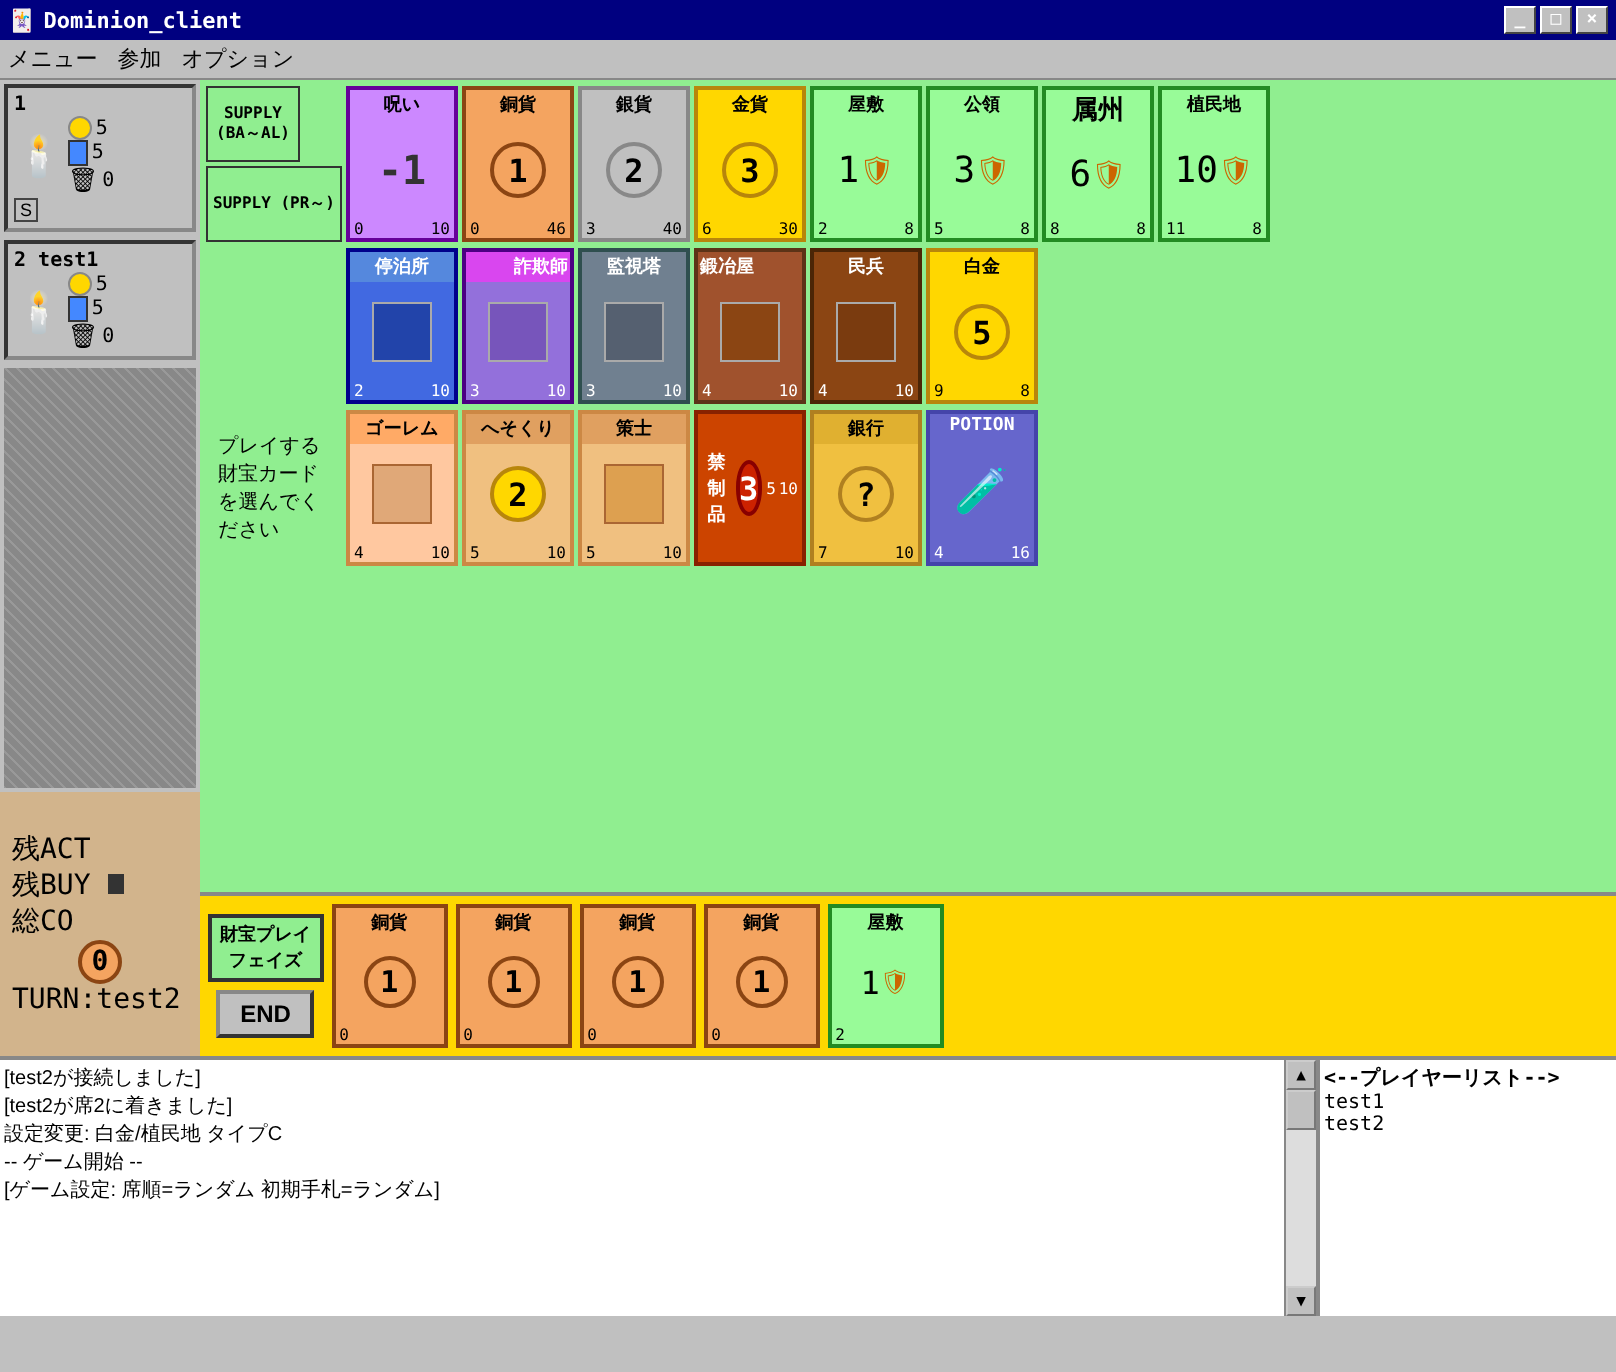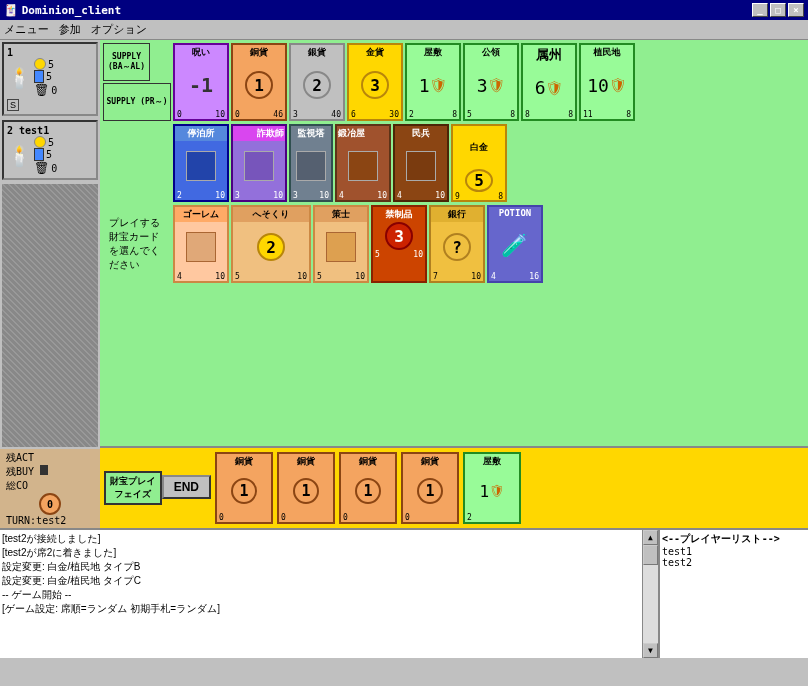--- a/index.html
+++ b/index.html
@@ -15,21 +15,21 @@
     .s-btn { background: #c0c0c0; border: 1px solid #444; font-size: 9px; padding: 0 2px; cursor: pointer; margin-top: 2px; align-self: flex-end; }
     .card-supply { width: 58px; height: 80px; background: #fff; }
     .left-col { width: 100px; background: #c0c0c0; display: flex; flex-direction: column; }
     .right-col { flex: 1; display: flex; flex-direction: column; }
     
     .player1-box { border: 2px inset #888; margin: 2px; padding: 3px; background: #c0c0c0; }
     .player2-box { border: 2px inset #888; margin: 2px; padding: 3px; background: #c0c0c0; }
     
     .play-prompt { background: #90ee90; padding: 2px 6px; font-size: 10px; }
     
-    .status-box { background: #d2b48c; padding: 2px 6px; font-size: 10px; }
+    .status-box { background: #d2b48c; padding: 20px 6px; font-size: 14px; }
     
     .hand-section { background: #ffd700; border-top: 2px solid #888; padding: 4px; display: flex; align-items: center; gap: 4px; }
   </style>
 </head>
 <body>
 
 <div class="title-bar">
   <span>🃏</span>
   <span style="margin-left:4px;">Dominion_client</span>
   <div class="title-bar-buttons">
@@ -209,21 +209,21 @@
 
         <div style="width:56px;height:78px;background:#9370db;border:2px solid #4b0082;display:flex;flex-direction:column;align-items:center;justify-content:space-between;cursor:pointer;">
           <div style="font-size:9px;font-weight:bold;background:#d946ef;color:white;width:100%;text-align:right;padding:1px;">詐欺師</div>
           <div style="width:30px;height:30px;background:#7755bb;border:1px solid #aaa;"></div>
           <div style="display:flex;justify-content:space-between;width:100%;padding:0 2px;font-size:8px;color:white;">
             <span>3</span>
             <span>10</span>
           </div>
         </div>
 
-        <div style="width:44px;height:78px;background:#708090;border:2px solid #2f4f4f;display:flex;flex-direction:column;align-items:center;justify-content:space-between;cursor:pointer;">
+        <div style="width:56px;height:78px;background:#708090;border:2px solid #2f4f4f;display:flex;flex-direction:column;align-items:center;justify-content:space-between;cursor:pointer;">
           <div style="font-size:9px;font-weight:bold;background:#708090;color:white;width:100%;text-align:center;padding:1px;">監視塔</div>
           <div style="width:30px;height:30px;background:#556070;border:1px solid #aaa;"></div>
           <div style="display:flex;justify-content:space-between;width:100%;padding:0 2px;font-size:8px;color:white;">
             <span>3</span>
             <span>10</span>
           </div>
         </div>
 
         <div style="width:56px;height:78px;background:#a0522d;border:2px solid #5c3317;display:flex;flex-direction:column;align-items:center;justify-content:space-between;cursor:pointer;">
           <div style="font-size:9px;font-weight:bold;background:#a0522d;color:white;width:100%;text-align:left;padding:1px;">鍛冶屋</div>
@@ -237,21 +237,21 @@
         <div style="width:56px;height:78px;background:#8b4513;border:2px solid #4b2506;display:flex;flex-direction:column;align-items:center;justify-content:space-between;cursor:pointer;">
           <div style="font-size:9px;font-weight:bold;background:#8b4513;color:white;width:100%;text-align:center;padding:1px;">民兵</div>
           <div style="width:30px;height:30px;background:#7a3b0f;border:1px solid #aaa;"></div>
           <div style="display:flex;justify-content:space-between;width:100%;padding:0 2px;font-size:8px;color:white;">
             <span>4</span>
             <span>10</span>
           </div>
         </div>
 
         <div style="width:56px;height:78px;background:#ffd700;border:2px solid #b8860b;display:flex;flex-direction:column;align-items:center;justify-content:space-between;cursor:pointer;">
-          <div style="font-size:9px;font-weight:bold;background:#ffd700;width:100%;text-align:center;padding:15px;">白金</div>
+          <div style="font-size:9px;font-weight:bold;background:#ffd700;width:100%;text-align:center;padding:1px;">白金</div>
           <div style="width:28px;height:28px;border-radius:50%;background:#ffd700;border:2px solid #b8860b;display:flex;align-items:center;justify-content:center;font-weight:bold;font-size:16px;">5</div>
           <div style="display:flex;justify-content:space-between;width:100%;padding:0 2px;font-size:8px;">
             <span>9</span>
             <span>8</span>
           </div>
         </div>
       </div>
 
       <div style="display:flex;align-items:center;">
         <div class="play-prompt" style="width:70px;">プレイする財宝カードを選んでください</div>
@@ -260,39 +260,39 @@
 
           <div style="width:56px;height:78px;background:#ffc8a0;border:2px solid #cc8844;display:flex;flex-direction:column;align-items:center;justify-content:space-between;cursor:pointer;">
             <div style="font-size:9px;font-weight:bold;background:#ffaa66;width:100%;text-align:center;padding:1px;">ゴーレム</div>
             <div style="width:30px;height:30px;background:#e0a878;border:1px solid #aa6633;"></div>
             <div style="display:flex;justify-content:space-between;width:100%;padding:0 2px;font-size:8px;">
               <span>4</span>
               <span>10</span>
             </div>
           </div>
 
-          <div style="width:80px;height:78px;background:#f0c080;border:2px solid #cc8844;display:flex;flex-direction:column;align-items:center;justify-content:space-between;cursor:pointer;">
+          <div style="width:56px;height:78px;background:#f0c080;border:2px solid #cc8844;display:flex;flex-direction:column;align-items:center;justify-content:space-between;cursor:pointer;">
             <div style="font-size:9px;font-weight:bold;background:#e0a060;width:100%;text-align:center;padding:1px;">へそくり</div>
             <div style="width:28px;height:28px;border-radius:50%;background:#ffd700;border:2px solid #b8860b;display:flex;align-items:center;justify-content:center;font-weight:bold;font-size:16px;">2</div>
             <div style="display:flex;justify-content:space-between;width:100%;padding:0 2px;font-size:8px;">
               <span>5</span>
               <span>10</span>
             </div>
           </div>
 
           <div style="width:56px;height:78px;background:#f0c080;border:2px solid #cc8844;display:flex;flex-direction:column;align-items:center;justify-content:space-between;cursor:pointer;">
             <div style="font-size:9px;font-weight:bold;background:#e0a060;width:100%;text-align:center;padding:1px;">策士</div>
             <div style="width:30px;height:30px;background:#dda050;border:1px solid #aa6633;"></div>
             <div style="display:flex;justify-content:space-between;width:100%;padding:0 2px;font-size:8px;">
               <span>5</span>
               <span>10</span>
             </div>
           </div>
 
-          <div style="width:56px;height:78px;background:#cc4400;border:2px solid #882200;display:flex;flex-direction:column;align-items:center;justify-content:flex-start;cursor:pointer;">
+          <div style="width:56px;height:78px;background:#cc4400;border:2px solid #882200;display:flex;flex-direction:row;align-items:center;justify-content:center;cursor:pointer;">
             <div style="font-size:9px;font-weight:bold;background:#cc4400;color:white;width:100%;text-align:center;padding:1px;">禁制品</div>
             <div style="width:28px;height:28px;border-radius:50%;background:#cc2200;border:2px solid #880000;display:flex;align-items:center;justify-content:center;font-weight:bold;font-size:16px;color:white;">3</div>
             <div style="display:flex;justify-content:space-between;width:100%;padding:0 2px;font-size:8px;color:white;">
               <span>5</span>
               <span>10</span>
             </div>
           </div>
 
           <div style="width:56px;height:78px;background:#f0c040;border:2px solid #b08020;display:flex;flex-direction:column;align-items:center;justify-content:space-between;cursor:pointer;">
             <div style="font-size:9px;font-weight:bold;background:#e0b030;width:100%;text-align:center;padding:1px;">銀行</div>
@@ -310,21 +310,21 @@
               <span>4</span>
               <span>16</span>
             </div>
           </div>
         </div>
       </div>
 
     </div>
 
     <div class="hand-section">
-      <div style="display:flex;align-items:flex-start;">
+      <div style="display:flex;flex-direction:column;align-items:center;">
         <div style="background:#90ee90;border:2px solid #333;padding:2px 4px;font-size:9px;font-weight:bold;text-align:center;cursor:pointer;">
           <span>財宝プレイ</span><br>
           <span>フェイズ</span>
         </div>
         <button style="background:#c0c0c0;border:2px outset #888;padding:3px 10px;font-size:12px;font-weight:bold;margin-top:4px;cursor:pointer;">END</button>
       </div>
 
       <div style="width:58px;height:72px;background:#f4a460;border:2px solid #8b4513;display:flex;flex-direction:column;align-items:center;justify-content:space-between;cursor:pointer;">
         <div style="font-size:9px;font-weight:bold;background:#f4a460;width:100%;text-align:center;padding:1px;">銅貨</div>
         <div style="width:26px;height:26px;border-radius:50%;background:#f4a460;border:2px solid #8b4513;display:flex;align-items:center;justify-content:center;font-weight:bold;font-size:15px;">1</div>
@@ -366,21 +366,20 @@
       </div>
     </div>
 
   </div>
 </div>
 
 <div style="display:flex;height:130px;border-top:2px solid #888;">
   <div style="flex:1;background:white;padding:2px;overflow:hidden;font-size:10px;font-family:Liberation Sans, sans-serif;">
     <div>[test2が接続しました]</div>
     <div>[test2が席2に着きました]</div>
-    <div>設定変更: 白金/植民地 タイプB</div>
     <div>設定変更: 白金/植民地 タイプC</div>
     <div>-- ゲーム開始 --</div>
     <div>[ゲーム設定: 席順=ランダム 初期手札=ランダム]</div>
   </div>
 
   <div style="width:16px;background:#c0c0c0;border-left:1px solid #888;display:flex;flex-direction:column;">
     <div style="height:15px;background:#c0c0c0;border:1px outset #ccc;display:flex;align-items:center;justify-content:center;font-size:8px;cursor:pointer;">▲</div>
     <div style="flex:1;background:#ddd;">
       <div style="height:20px;background:#c0c0c0;border:1px outset #ccc;"></div>
     </div>

